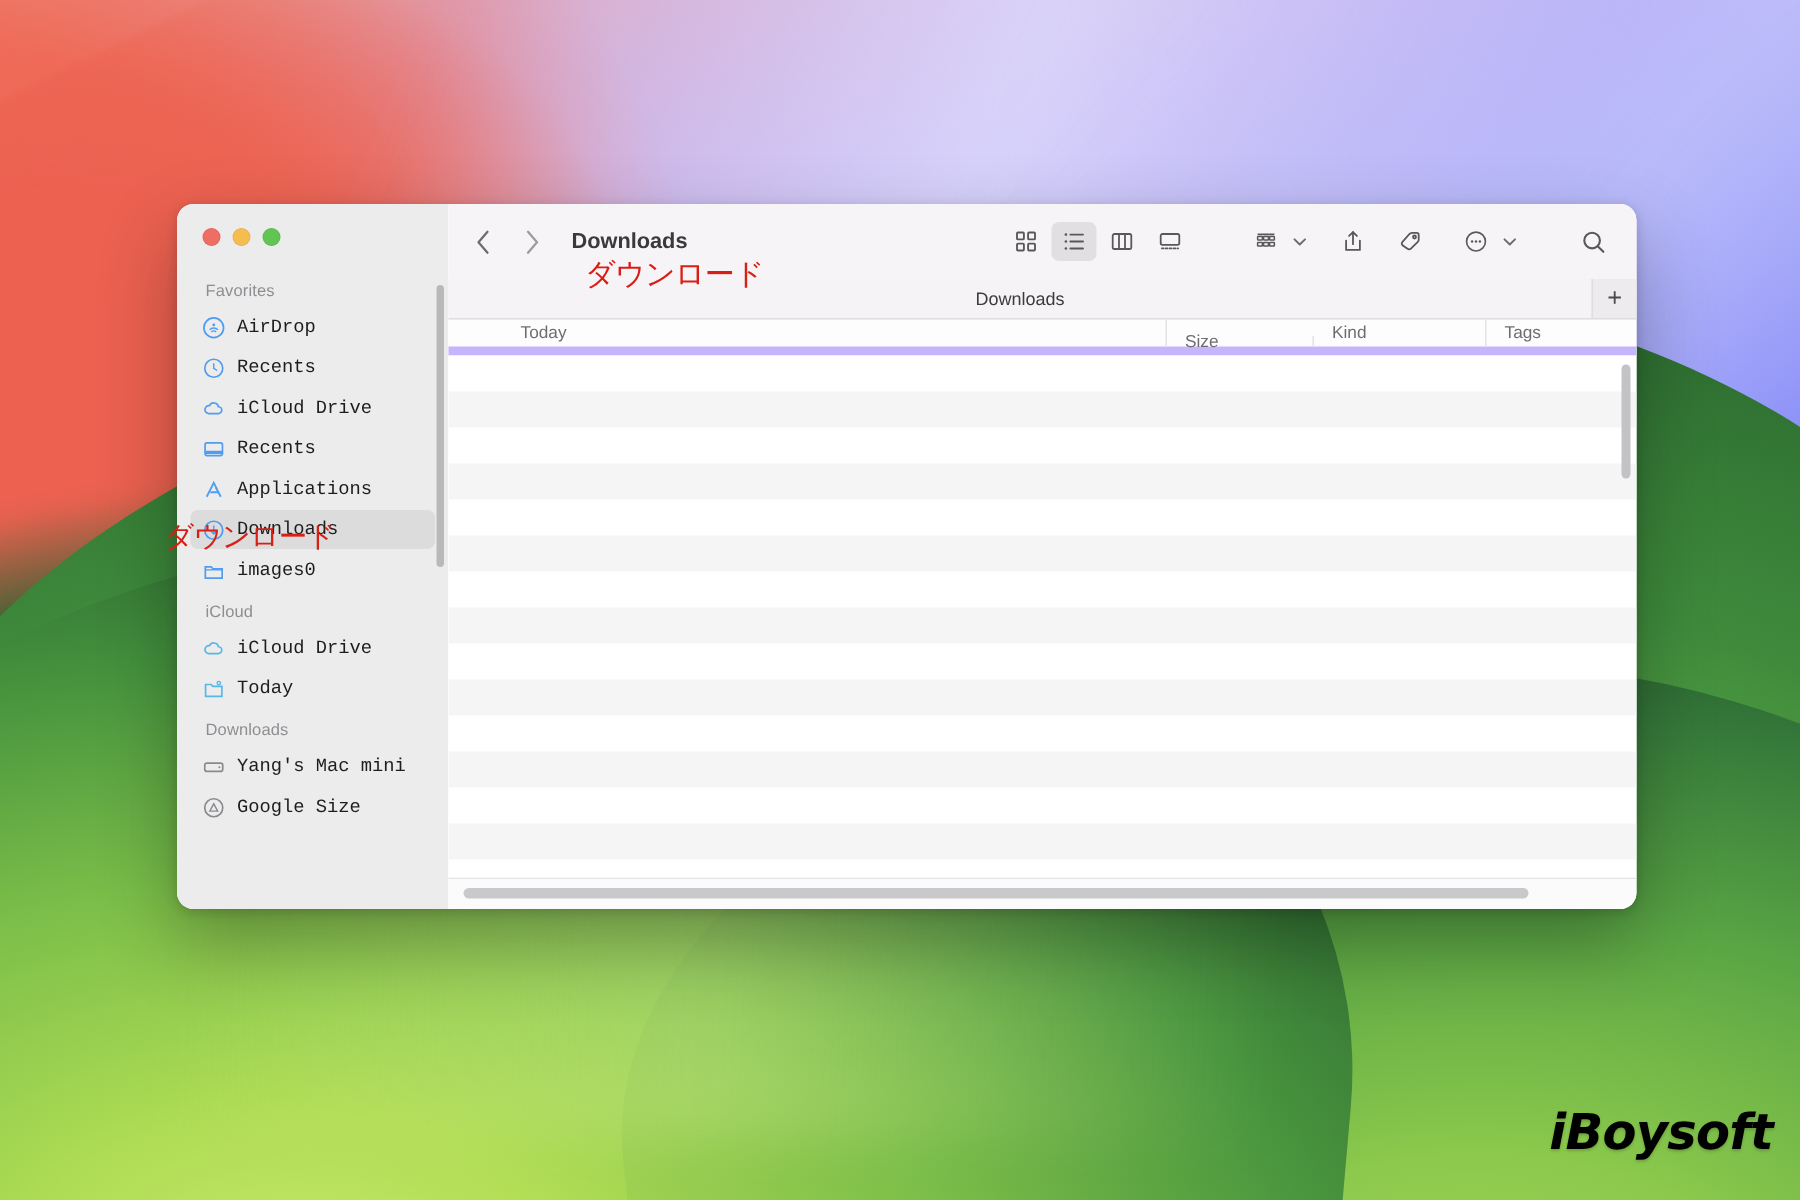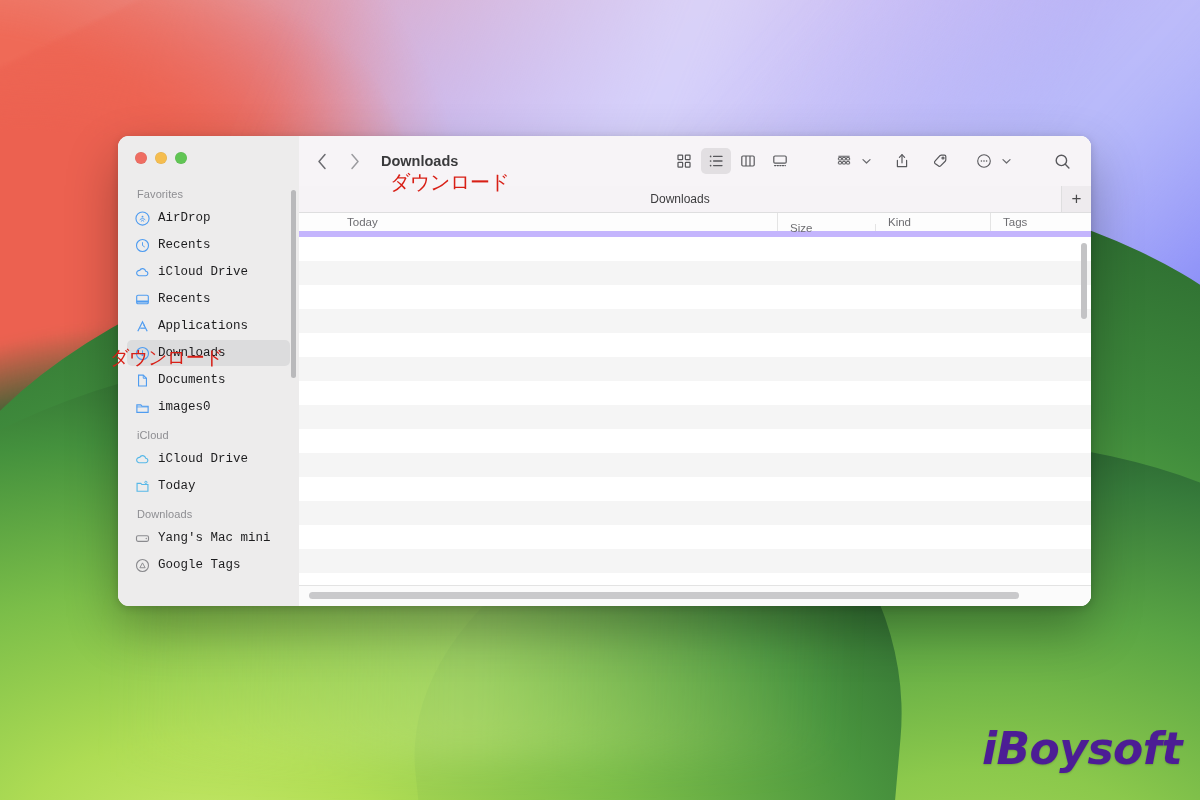--- a/index.html
+++ b/index.html
@@ -315,24 +315,24 @@
     width: 92%; height: 7px;
     border-radius: 4px;
     background: #c9c9cb;
   }
 
   
   #watermark {
     position: absolute;
     right: 18px; bottom: 26px;
     font-family: "DejaVu Sans", "Liberation Sans", sans-serif;
-    font-size: 44px;
+    font-size: 33px;
     font-weight: 700;
     font-style: italic;
-    color: #4c1d95;
+    color: #000000;
     letter-spacing: -0.5px;
     text-shadow: 0 1px 2px rgba(0,0,0,.18);
   }
 </style>
 </head>
 <body>
 
 <div id="desktop">
   <div class="wp-layer wp-sky"></div>
   <div class="wp-coral"></div>
@@ -413,29 +413,20 @@
         <span class="sb-ico">
           <svg width="15" height="15" viewBox="0 0 16 16" fill="none" stroke="#4f9cf0" stroke-width="1.2">
             <circle cx="8" cy="8" r="6.4"></circle>
               <path d="M8 4.6v6" stroke-width="1"></path>
               <path d="m5.7 8.3 2.3 2.3 2.3-2.3" stroke-width="1"></path>
           </svg>
         </span>
         <span class="sb-label">Downloads</span>
       </div>
 
-      <div class="sb-item">
-        <span class="sb-ico">
-          <svg width="15" height="15" viewBox="0 0 16 16" fill="none" stroke="#4f9cf0" stroke-width="1.2">
-            <path d="M3.8 2.2h5L12.2 5.6v8.2H3.8Z"></path>
-              <path d="M8.8 2.2v3.4h3.4" stroke-width="1"></path>
-          </svg>
-        </span>
-        <span class="sb-label">Documents</span>
-      </div>
 
       <div class="sb-item">
         <span class="sb-ico">
           <svg width="15" height="15" viewBox="0 0 16 16" fill="none" stroke="#4f9cf0" stroke-width="1.2">
             <path d="M2 5.2h4.2l1.2 1.4h6.6v6.6H2Z"></path>
               <path d="M2 7.4h12" stroke-width=".9"></path>
           </svg>
         </span>
         <span class="sb-label">images0</span>
       </div>
@@ -473,21 +464,21 @@
         <span class="sb-label">Yang's Mac mini</span>
       </div>
 
       <div class="sb-item">
         <span class="sb-ico">
           <svg width="15" height="15" viewBox="0 0 16 16" fill="none" stroke="#8a8a8e" stroke-width="1.2">
             <circle cx="8" cy="8" r="6.4"></circle>
               <path d="M5.2 10.4 8 5.2l2.8 5.2Z" stroke-width="1"></path>
           </svg>
         </span>
-        <span class="sb-label">Google Tags</span>
+        <span class="sb-label">Google Size</span>
       </div>
 
       <div class="sb-scroll"></div>
     </div>
 
     <div class="content">
 
       <div class="toolbar">
         <div class="nav-btns">
           <div class="chev-btn back">

